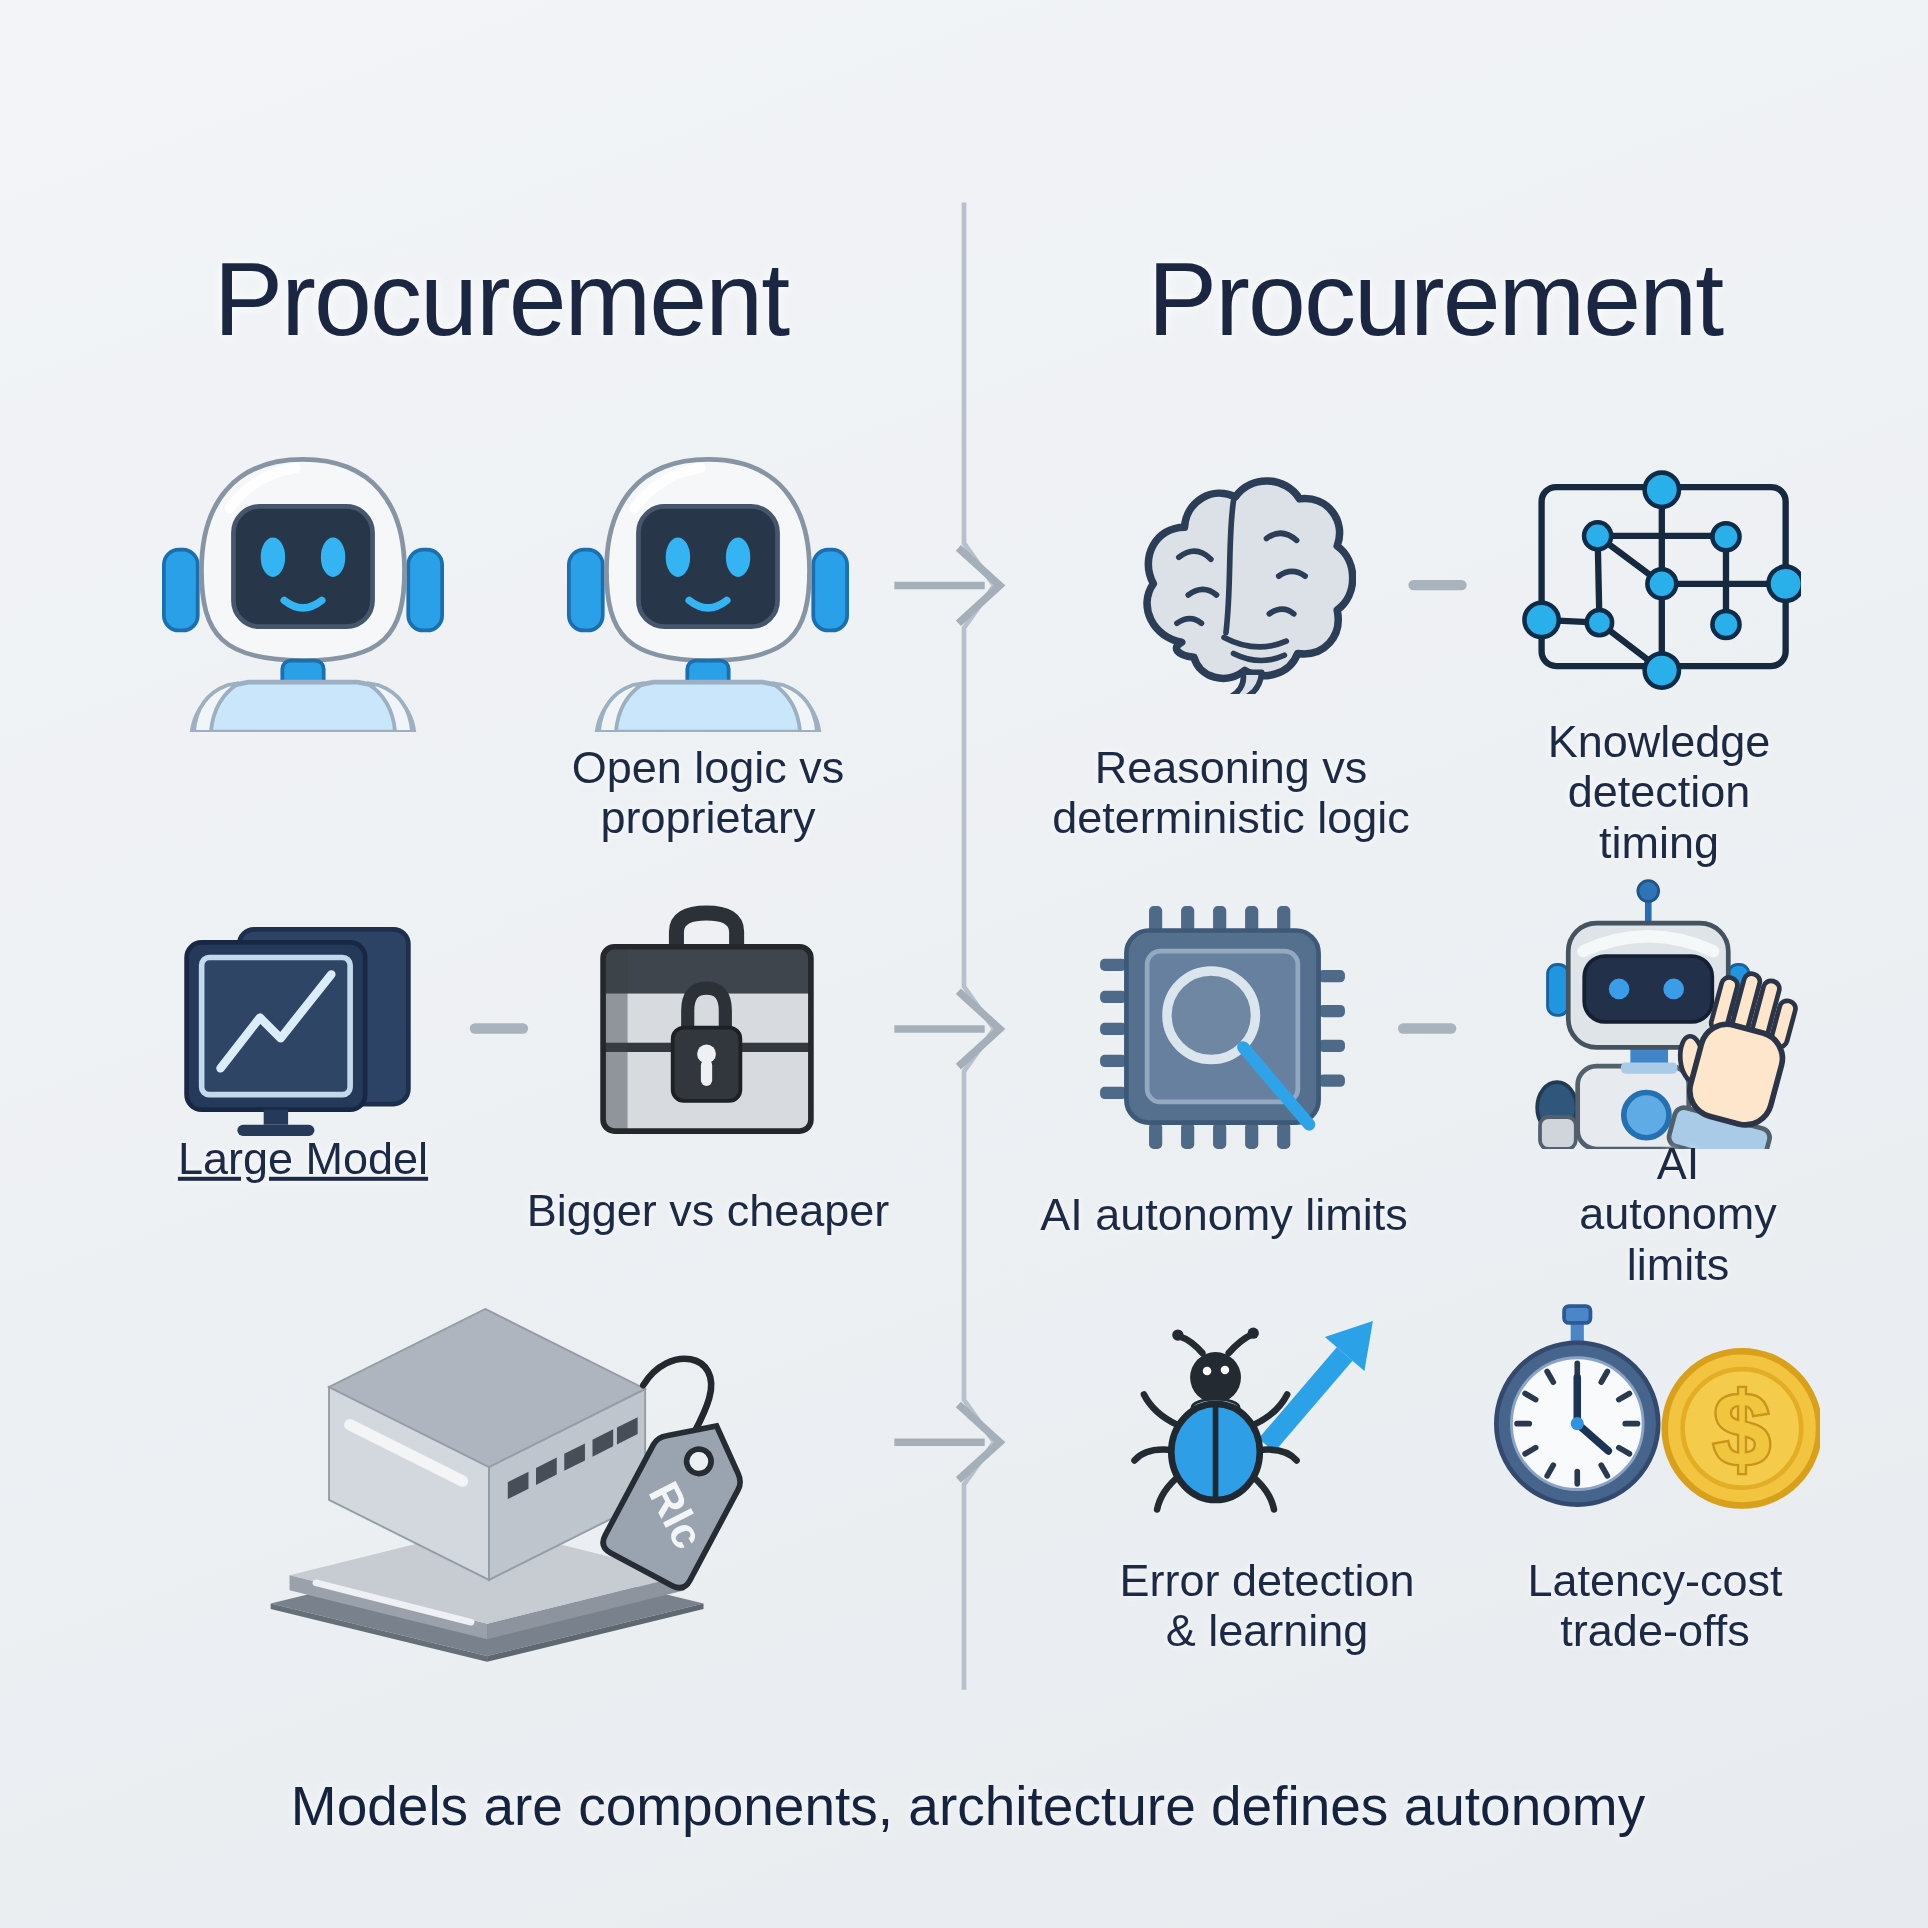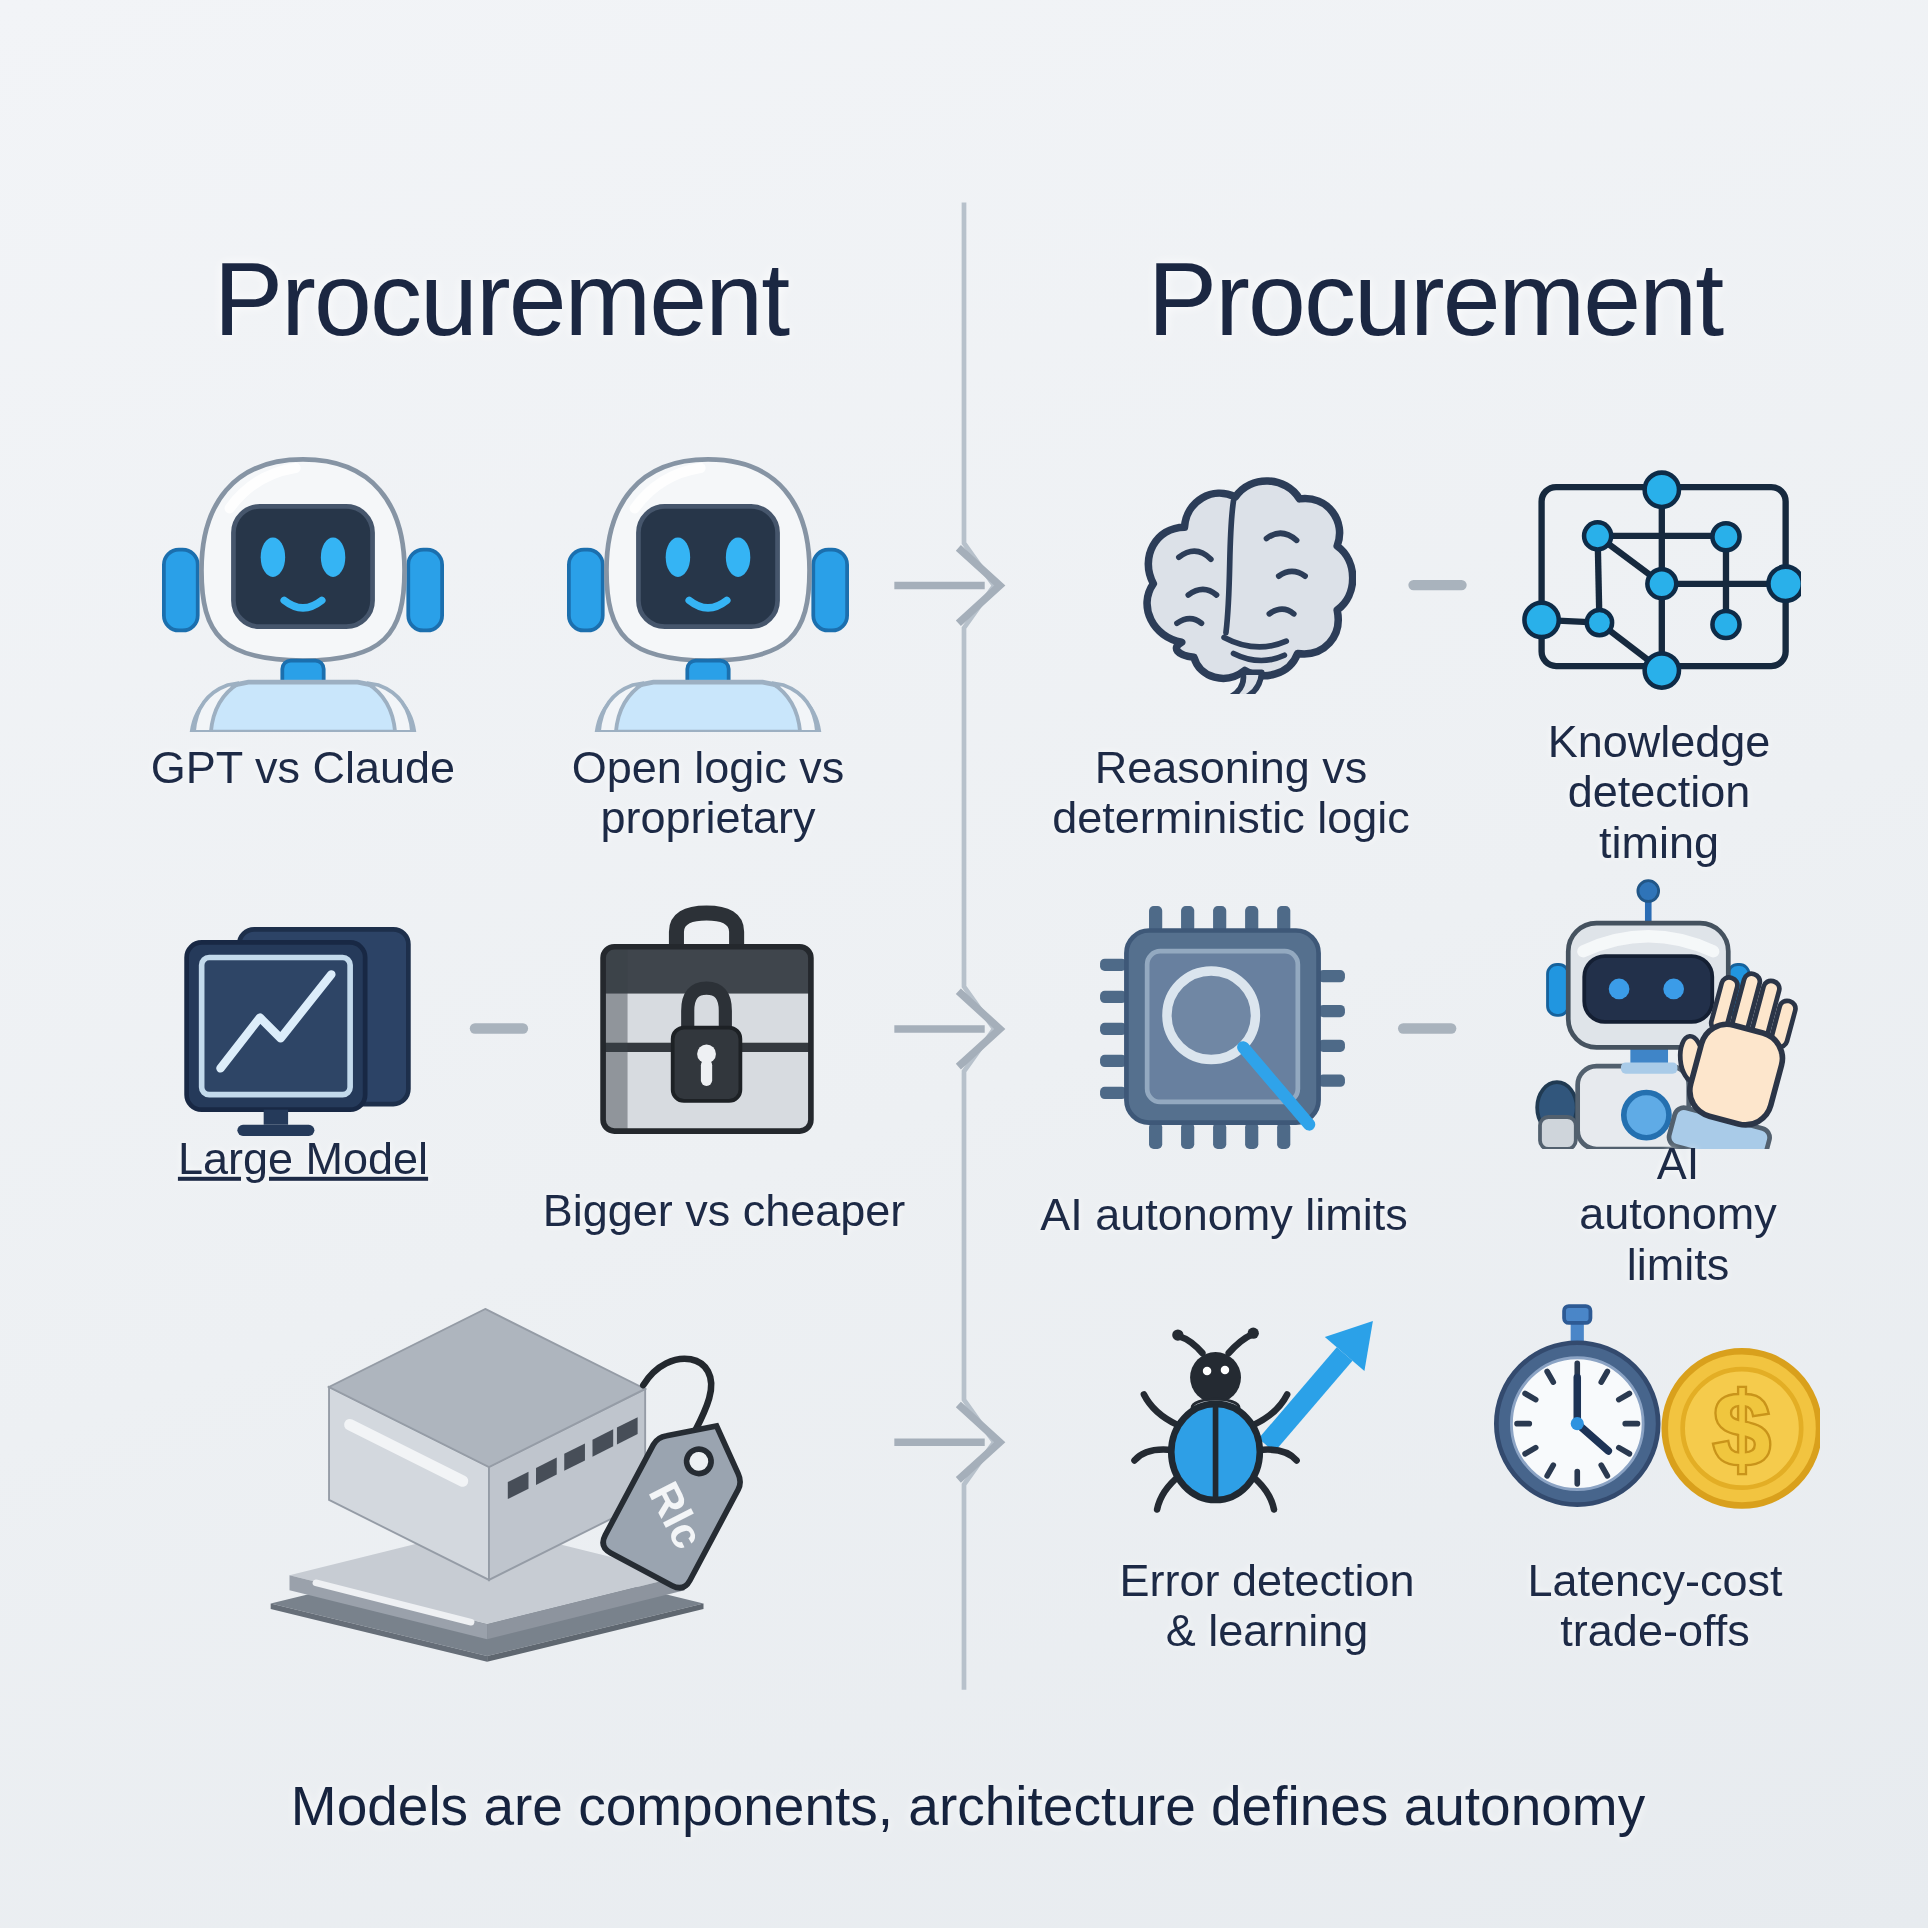--- a/index.html
+++ b/index.html
@@ -21,21 +21,21 @@
     position:absolute;transform:translate(-50%,-50%);
     text-align:center;white-space:pre-line;
     font-size:45px;line-height:1.12;color:#1d2a46;
     text-shadow:0 0 7.5px rgba(255,255,255,.85);
   }
   .l-r1a{left:303px;top:768px;}
   .l-r1b{left:708px;top:793px;}
   .l-r1c{left:1231px;top:793px;}
   .l-r1d{left:1659px;top:793px;}
   .l-r2a{left:303px;top:1159px;text-decoration:underline;}
-  .l-r2b{left:708px;top:1211px;margin-left:16px;}
+  .l-r2b{left:708px;top:1211px;}
   .l-r2c{left:1224px;top:1215px;}
   .l-r2d{left:1678px;top:1215px;}
   .l-r3a{left:1235px;top:1606px;margin-left:32px;}
   .l-r3b{left:1655px;top:1606px;}
   .caption{
     position:absolute;left:968px;top:1806px;transform:translate(-50%,-50%);
     font-size:55px;color:#16233e;white-space:nowrap;
     text-shadow:0 0 9.4px rgba(255,255,255,.9);
   }
   .icon{position:absolute;}
@@ -127,21 +127,20 @@
       <circle cx="15" cy="197" r="19"></circle>
       <circle cx="148" cy="253" r="19"></circle>
       <circle cx="77" cy="104" r="15"></circle>
       <circle cx="219" cy="105" r="15"></circle>
       <circle cx="148" cy="157" r="16"></circle>
       <circle cx="79" cy="200" r="14"></circle>
       <circle cx="219" cy="202" r="15"></circle>
     </g>
   </svg>
 
-  <div class="lbl l-r1a">GPT vs Claude</div>
   <div class="lbl l-r1b">Open logic vs
 proprietary</div>
   <div class="lbl l-r1c">Reasoning vs
 deterministic logic</div>
   <div class="lbl l-r1d">Knowledge
 detection timing</div>
 
   <svg class="icon" style="left:177px;top:918px" width="241" height="218" viewBox="0 0 256 232">
     <rect x="66" y="12" width="180" height="186" rx="16" fill="#2c4366" stroke="#1d2f4b" stroke-width="5"></rect>
     <rect x="10" y="26" width="190" height="178" rx="16" fill="#253a5a" stroke="#182844" stroke-width="5"></rect>

